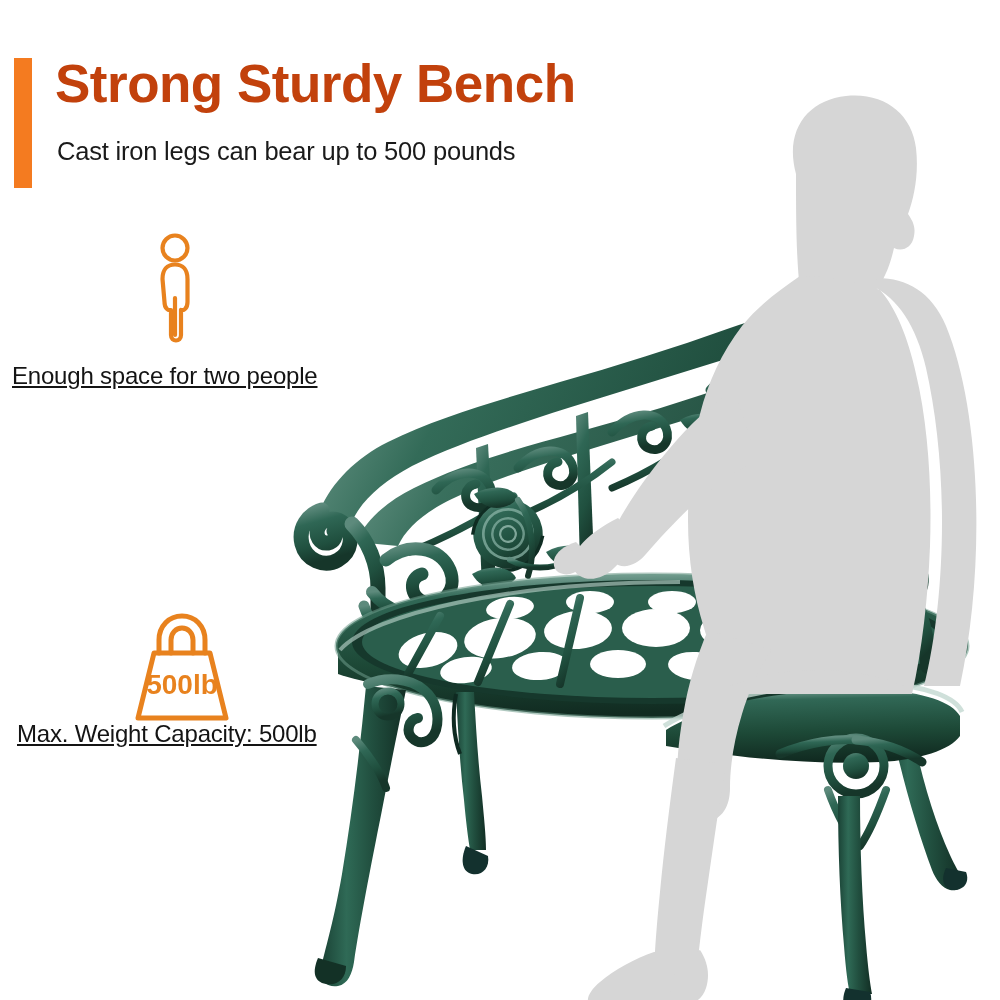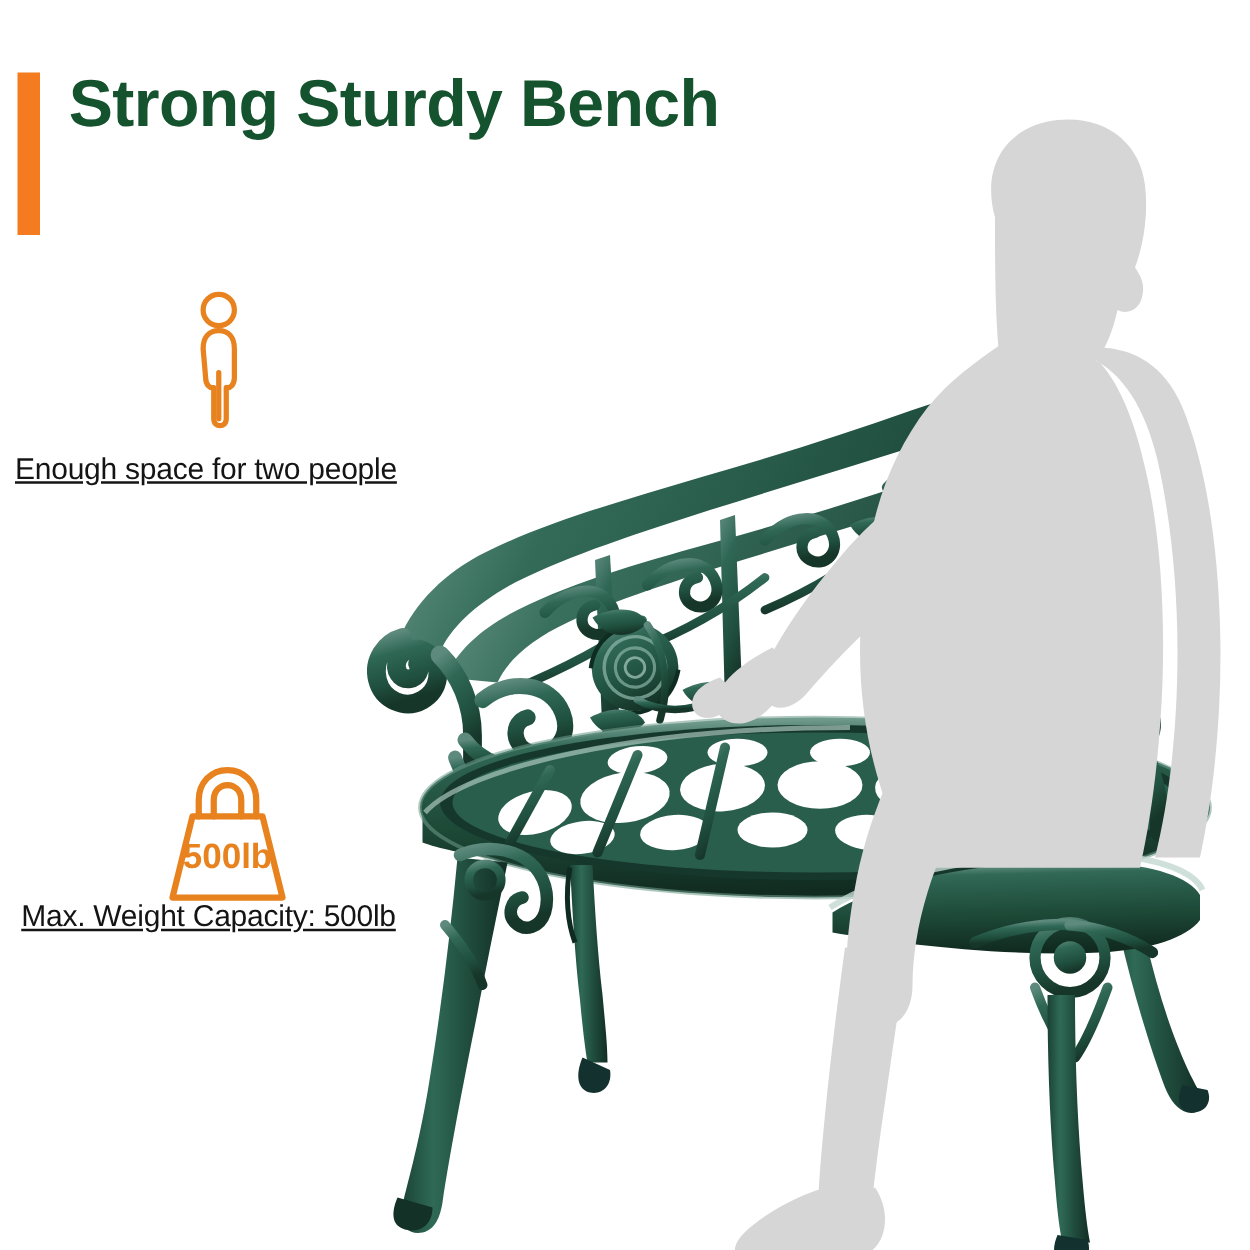--- a/index.html
+++ b/index.html
@@ -13,21 +13,21 @@
   }
 
   
   #header{position:absolute;left:0;top:0;width:700px;height:200px;}
   #accent-bar{
     position:absolute;left:14px;top:58px;width:18px;height:130px;
     background:#F47B20;
   }
   #headline{
     position:absolute;left:55px;top:57px;
-    font-size:53px;font-weight:bold;color:#14532d;
+    font-size:53px;font-weight:bold;color:#c2410c;
     letter-spacing:-0.5px;line-height:1.02;white-space:nowrap;
     font-family:"Liberation Sans","DejaVu Sans",sans-serif;
   }
   #subheadline{
     position:absolute;left:57px;top:137px;
     font-size:25.5px;color:#1a1a1a;white-space:nowrap;
     letter-spacing:-0.2px;
   }
 
   
@@ -49,20 +49,21 @@
   #photo svg{display:block;width:100%;height:100%;}
 </style>
 </head>
 <body>
 
 <div id="stage">
 
   <div id="header">
     <div id="accent-bar"></div>
     <div id="headline">Strong Sturdy Bench</div>
+    <div id="subheadline">Cast iron legs can bear up to 500 pounds</div>
   </div>
 
   <div id="photo">
     <svg viewBox="0 0 740 910" xmlns="http://www.w3.org/2000/svg" aria-hidden="true">
       <defs>
         <linearGradient id="gIron" x1="0" y1="0" x2="0.25" y2="1">
           <stop offset="0%" stop-color="#5d8a7c"></stop>
           <stop offset="28%" stop-color="#2f6755"></stop>
           <stop offset="70%" stop-color="#20503f"></stop>
           <stop offset="100%" stop-color="#16362a"></stop>

